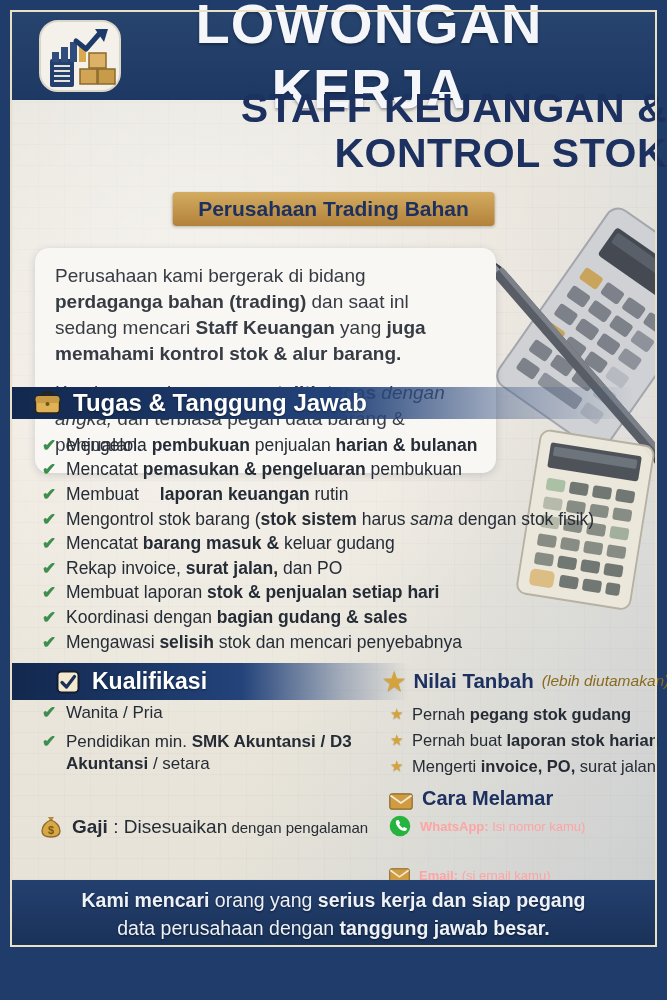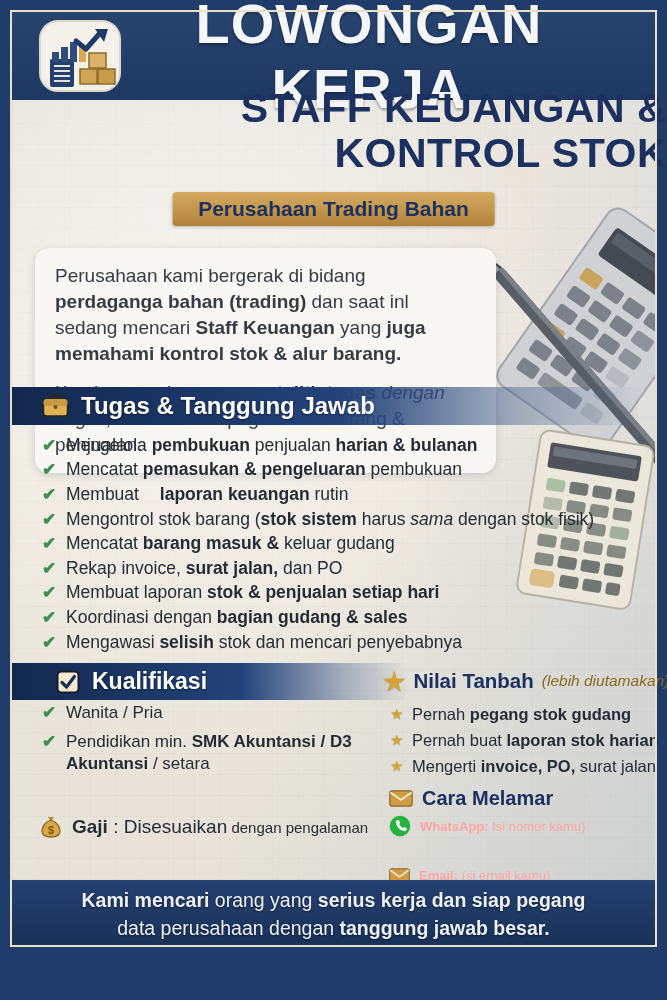--- a/index.html
+++ b/index.html
@@ -36,21 +36,21 @@
     box-shadow:0 1px 3px rgba(0,0,0,.25);}
   
   .intro-card{position:absolute;left:35px;top:248px;width:461px;box-sizing:border-box;
     background:#f9f7f3;border-radius:14px;padding:15px 20px;z-index:6;
     box-shadow:0 2px 8px rgba(40,50,70,.18);color:#363b44;font-size:19px;line-height:26px;}
   .intro-card p{margin:0;}
   .intro-card p + p{margin-top:13px;}
   
   .banner{position:absolute;display:flex;align-items:center;gap:12px;color:#fff;z-index:6;
     font-weight:800;text-shadow:0 1px 2px rgba(0,0,0,.45);}
-  .banner-tugas{left:12px;top:387px;width:600px;height:38px;padding-left:30px;font-size:24px;
+  .banner-tugas{left:12px;top:387px;width:600px;height:32px;padding-left:22px;font-size:24px;
     background:linear-gradient(90deg,#12284e 0%,#23437a 52%,rgba(70,95,140,.45) 80%,rgba(110,130,165,0) 100%);}
   .banner-kual{left:12px;top:663px;width:352px;height:37px;padding-left:44px;font-size:23px;
     background:linear-gradient(90deg,#12284e 0%,#23437a 58%,rgba(70,95,140,.4) 84%,rgba(110,130,165,0) 100%);}
   
   .tugas-list{position:absolute;left:42px;top:433px;margin:0;padding:0;list-style:none;z-index:6;}
   .tugas-list li{display:flex;align-items:center;height:24.6px;white-space:nowrap;
     font-size:17.5px;color:#262c36;}
   .chk{color:#3e8e4d;font-weight:700;font-size:17px;width:24px;flex:0 0 auto;}
   .kual-list{position:absolute;left:42px;top:702px;margin:0;padding:0;list-style:none;
     width:318px;z-index:6;}
@@ -65,21 +65,21 @@
   
   .nilai-head{position:absolute;left:383px;top:669px;display:flex;align-items:center;gap:8px;
     z-index:6;white-space:nowrap;font-size:20.5px;color:#1d3160;font-weight:800;}
   .nilai-note{font-weight:400;font-style:italic;font-size:15.5px;color:#8a6a20;}
   .nilai-list{position:absolute;left:390px;top:701px;margin:0;padding:0;list-style:none;z-index:6;}
   .nilai-list li{display:flex;align-items:center;height:26px;white-space:nowrap;
     font-size:16.5px;color:#262c36;}
   .star-bullet{color:#d4a33c;font-size:15px;width:22px;flex:0 0 auto;
     text-shadow:0 1px 1px rgba(120,80,0,.35);}
   .star-big{color:#d4a33c;font-size:25px;line-height:22px;text-shadow:0 1px 1px rgba(120,80,0,.35);}
-  .cara-head{position:absolute;left:389px;top:787px;display:flex;align-items:center;gap:9px;
+  .cara-head{position:absolute;left:389px;top:787px;display:flex;align-items:flex-end;gap:9px;
     font-size:20px;font-weight:800;color:#1d3160;z-index:6;white-space:nowrap;}
   .contact-row{position:absolute;display:flex;align-items:center;gap:9px;font-size:13px;
     color:#fca5a5;z-index:6;white-space:nowrap;}
   .row-wa{left:389px;top:815px;}
   .row-email{left:389px;top:868px;}
   
   .footer-band{position:absolute;left:12px;right:12px;top:880px;height:65px;z-index:6;
     background:linear-gradient(180deg,#24406f,#193259);color:#edf1f8;text-align:center;
     font-size:19.5px;line-height:28px;padding-top:6px;box-sizing:border-box;
     text-shadow:0 1px 2px rgba(0,0,0,.5);}

